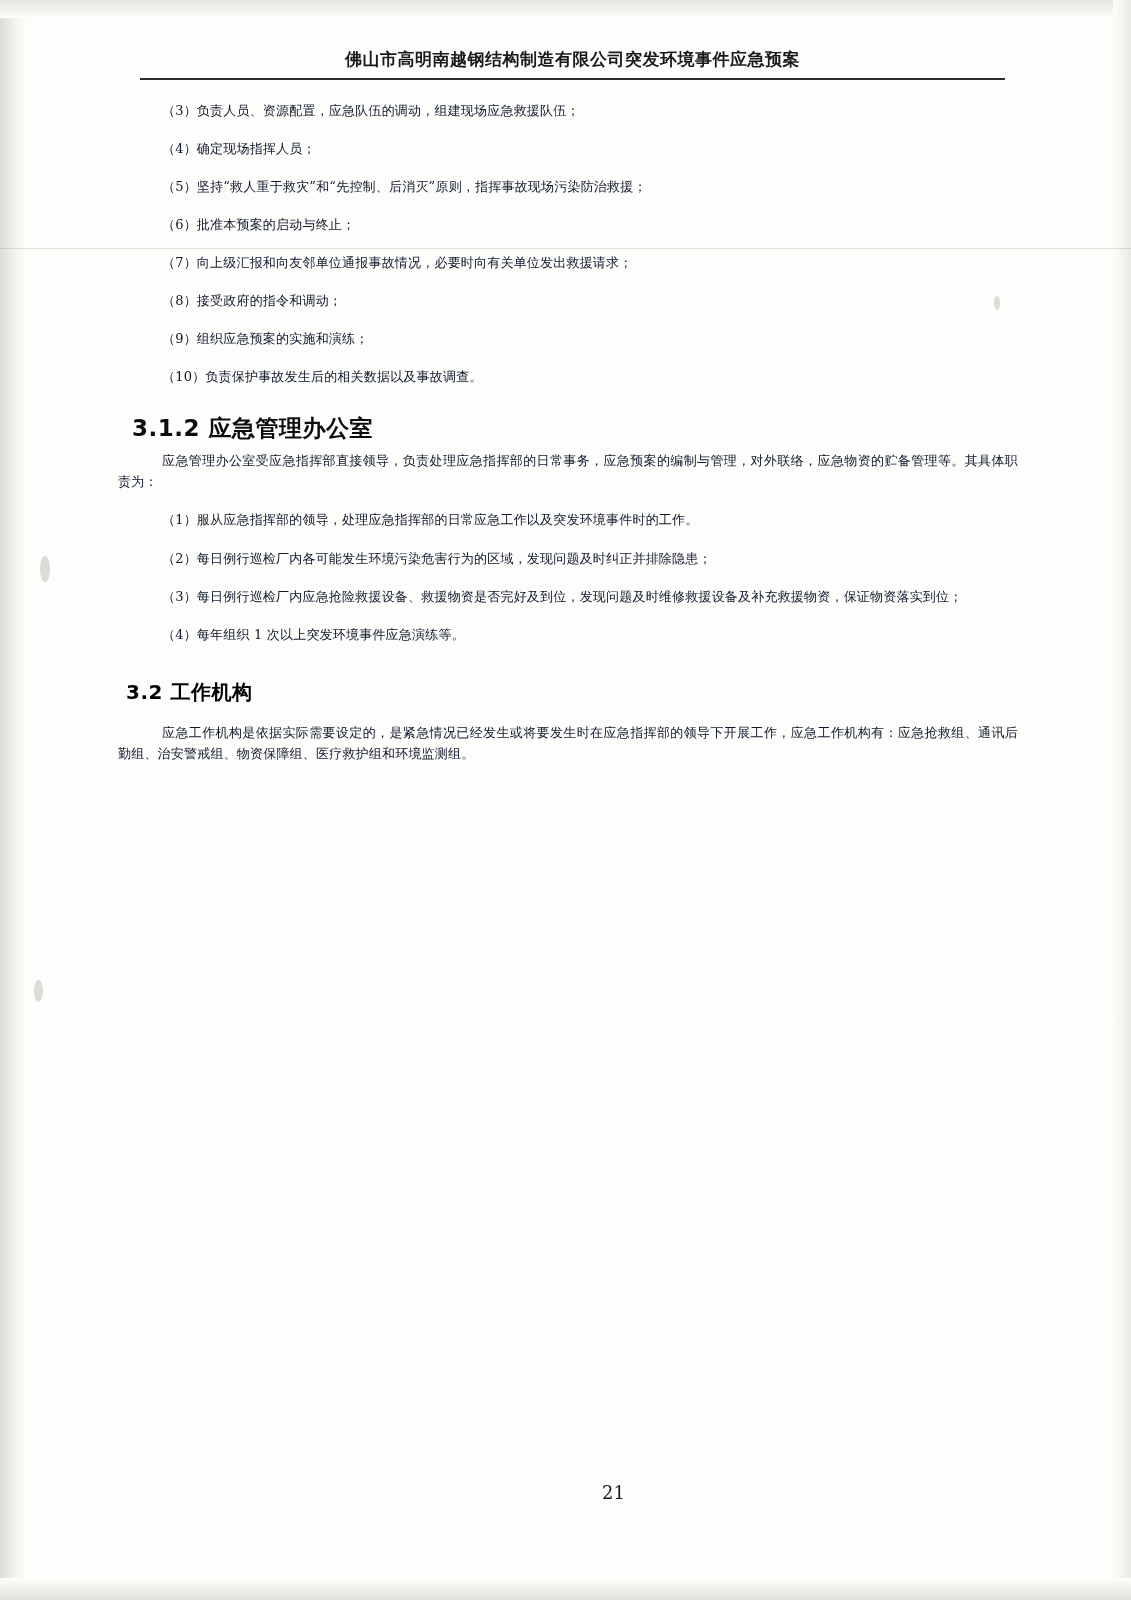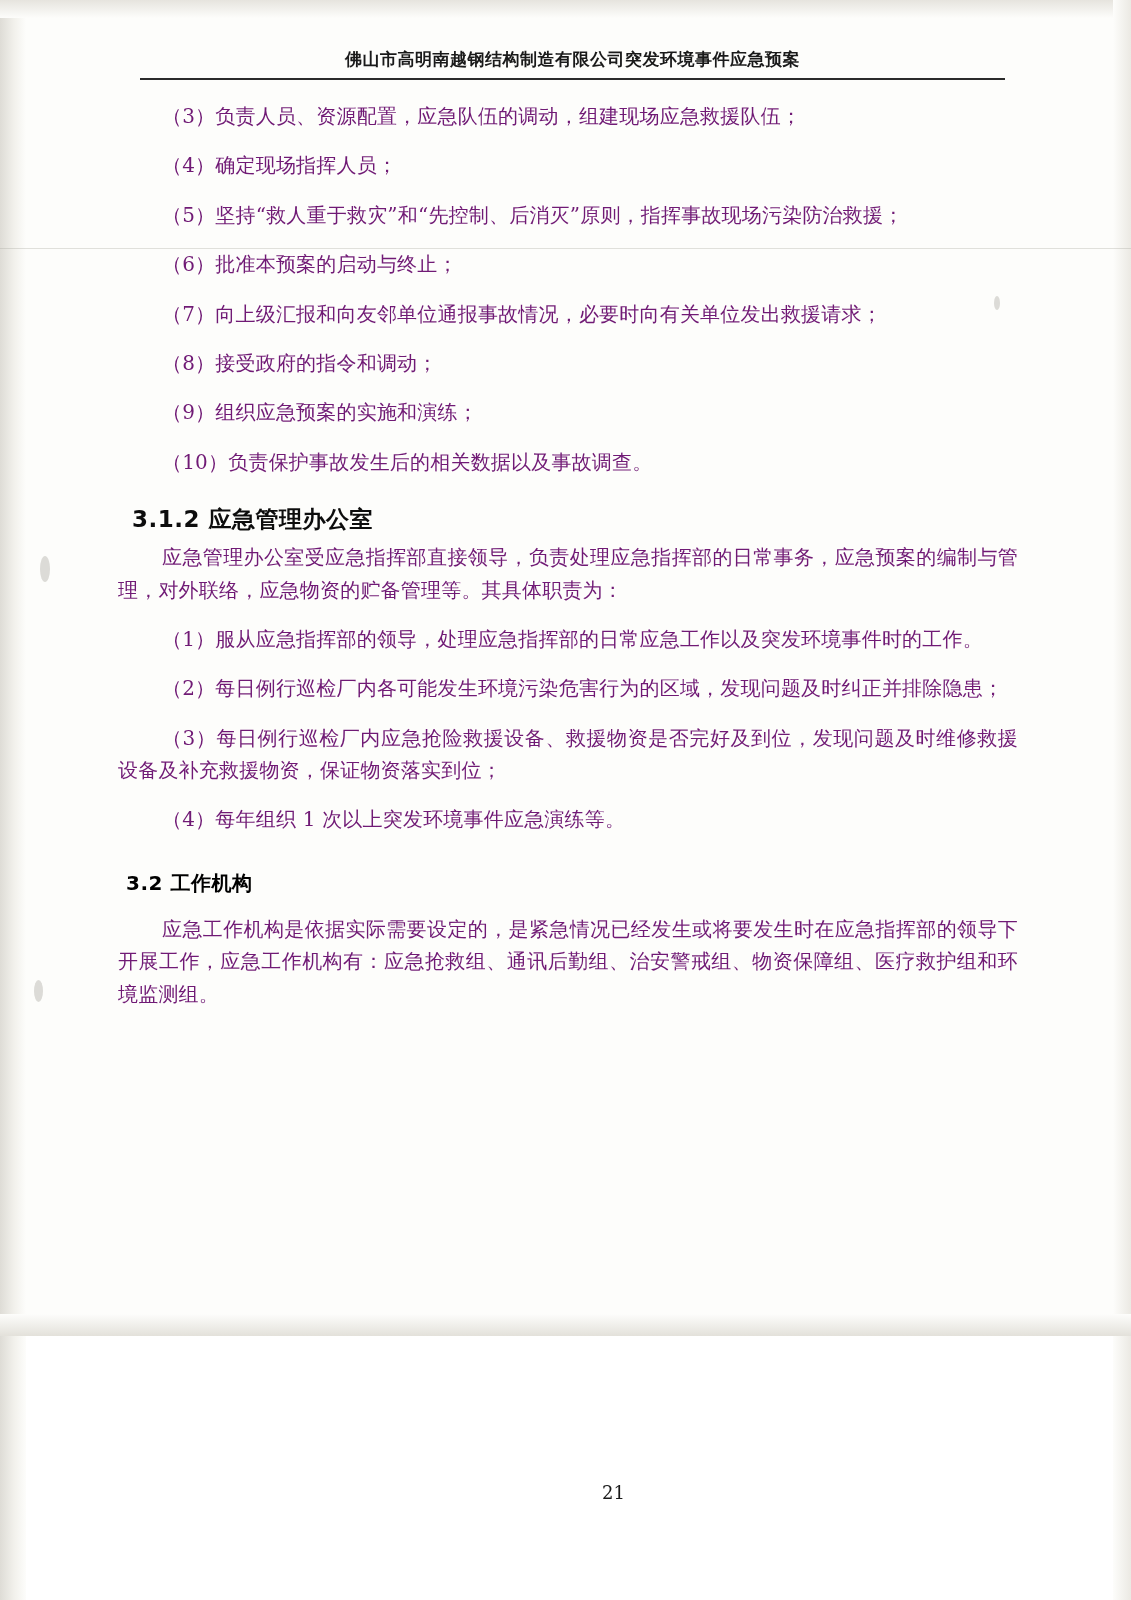--- a/index.html
+++ b/index.html
@@ -12,21 +12,21 @@
     height: 1600px;
     position: relative;
     font-family: "DejaVu Serif", "Liberation Serif", serif;
     color: #111111;
     overflow: hidden;
   }
   .page {
     position: absolute;
     top: 0; left: 0;
     width: 1131px;
-    height: 1336px;
+    height: 1600px;
     background: #fdfdfb;
   }
   
   .scan-edge-left {
     position: absolute;
     top: 0; left: 0;
     width: 26px; height: 1600px;
     background: linear-gradient(to right, #dedcd6 0%, #f2f1ec 55%, #fdfdfb 100%);
     pointer-events: none;
   }
@@ -82,23 +82,23 @@
   }
 
   
   .content {
     position: absolute;
     left: 118px;
     top: 100px;
     width: 900px;
   }
   .para {
-    font-size: 20px;
+    font-size: 13px;
     line-height: 1.62;
-    color: #701a75;
+    color: #0f172a;
     margin: 0 0 17px 0;
     text-align: justify;
     letter-spacing: 0.2px;
   }
   .para.indent {
     text-indent: 44px;
   }
   .h3 {
     font-size: 23px;
     font-weight: bold;

